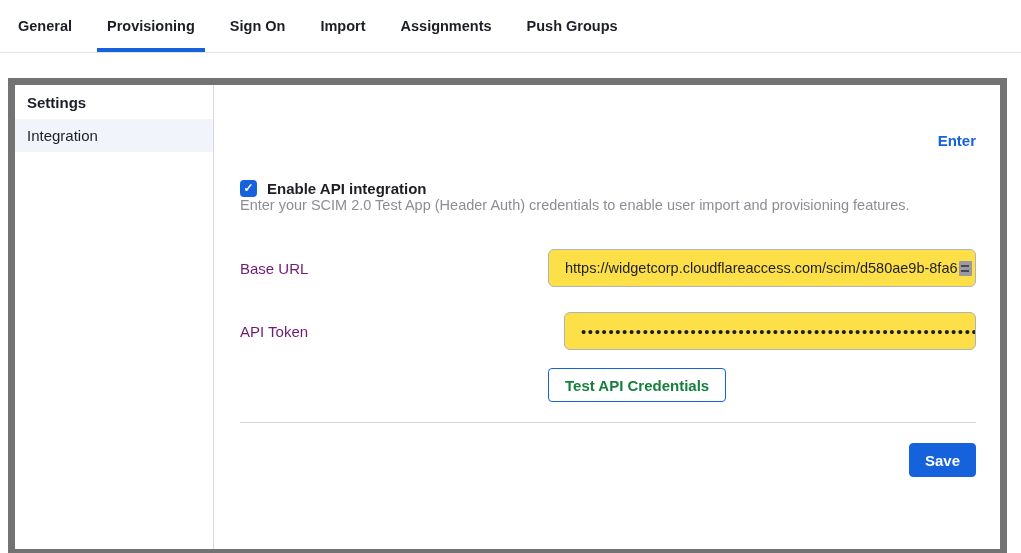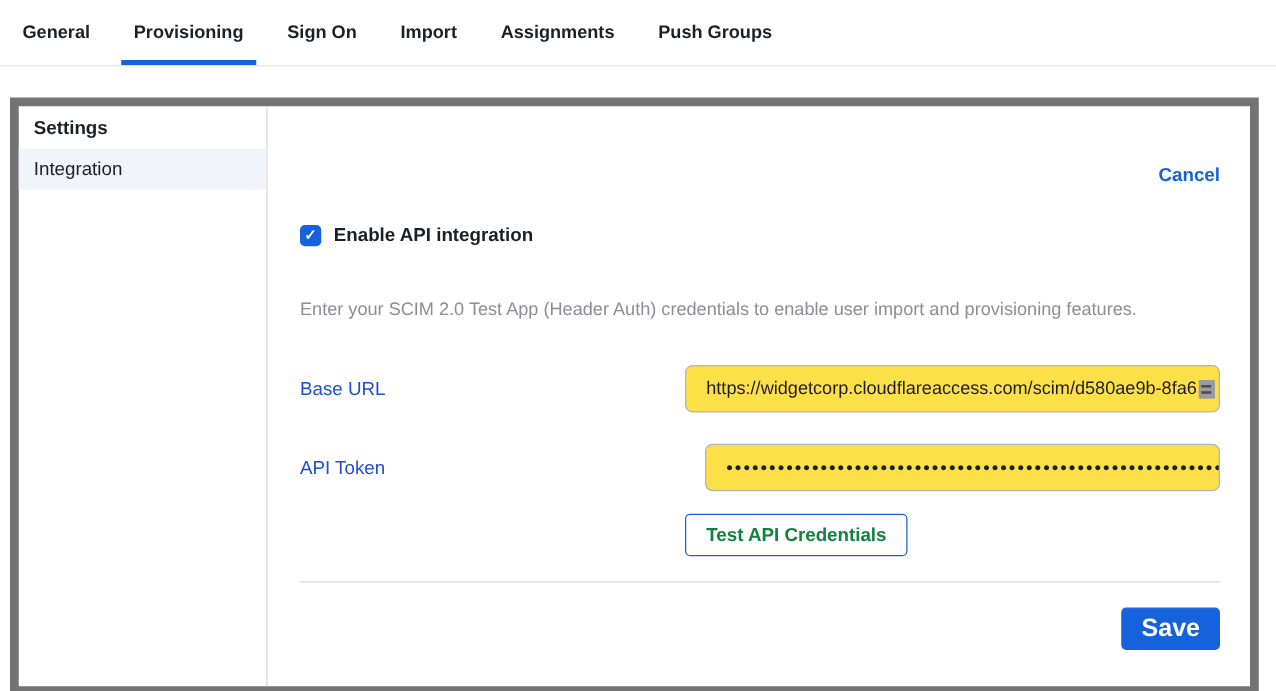--- a/index.html
+++ b/index.html
@@ -97,34 +97,33 @@
     cursor: pointer;
     flex: 0 0 17px;
   }
   .checkbox-label {
     margin-left: 10px;
     font-size: 15px;
     font-weight: bold;
     color: #1d1f27;
   }
   .description {
-    margin-top: 43px;
     font-size: 14.5px;
     color: #8d8d95;
   }
   .field-row {
     display: flex;
     align-items: center;
   }
   .field-row.base-url { margin-top: 36px; }
   .field-row.api-token { margin-top: 25px; gap: 16px; }
   .field-label {
     flex: 0 0 308px;
     font-size: 15px;
-    color: #1d4ed8;
+    color: #701a75;
   }
   .text-input {
     flex: 1;
     height: 38px;
     border: 1px solid #b2b2ba;
     border-radius: 6px;
     background: #fde047;
     padding: 0 16px;
     display: flex;
     align-items: center;
@@ -178,21 +177,21 @@
     margin-top: 20px;
     text-align: right;
   }
   .save-btn {
     height: 34px;
     padding: 0 15px;
     background: #1662dd;
     border: 1px solid #1662dd;
     border-radius: 4px;
     color: #ffffff;
-    font-size: 20px;
+    font-size: 15px;
     font-weight: bold;
     font-family: "Liberation Sans", sans-serif;
     cursor: pointer;
   }
 </style>
 </head>
 <body>
 
 <nav class="tab-bar">
   <div class="tab">General</div>
@@ -206,21 +205,21 @@
 <section class="panel">
 
   <aside class="sidebar">
     <div class="sidebar-header">Settings</div>
     <div class="sidebar-item selected">Integration</div>
   </aside>
 
   <div class="main">
 
     <div class="cancel-row">
-      <a class="cancel-link">Cancel</a>
+      <a class="cancel-link">Enter</a>
     </div>
 
     <div class="checkbox-row">
       <div class="checkbox">
         <span>✓</span>
       </div>
       <span class="checkbox-label">Enable API integration</span>
     </div>
 
     <p class="description">Enter your SCIM 2.0 Test App (Header Auth) credentials to enable user import and provisioning features.</p>

